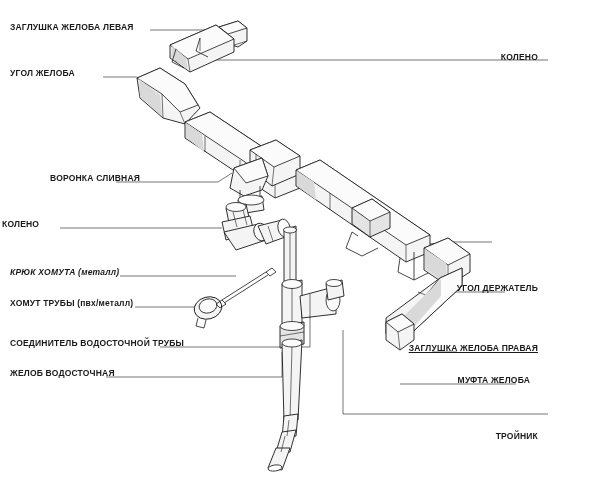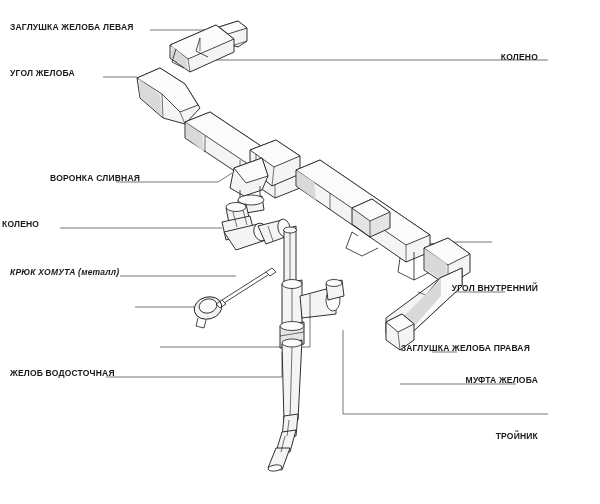--- a/index.html
+++ b/index.html
@@ -235,21 +235,23 @@
       <path class="ln" d="M222 300 L216 304 L220 308 L226 304 Z"></path>
     </g>
 
   </svg>
 
   <div class="label" style="left:10px; top:22px;">ЗАГЛУШКА ЖЕЛОБА ЛЕВАЯ</div>
   <div class="label" style="left:10px; top:68px;">УГОЛ ЖЕЛОБА</div>
   <div class="label" style="left:10px; top:173px;padding-left:40px;">ВОРОНКА СЛИВНАЯ</div>
   <div class="label" style="left:2px; top:219px;">КОЛЕНО</div>
   <div class="label" style="left:10px; top:267px;font-style:italic;">КРЮК ХОМУТА (металл)</div>
+  <div class="label" style="left:10px; top:298px;">ХОМУТ ТРУБЫ (пвх/металл)</div>
+  <div class="label" style="left:10px; top:338px;">СОЕДИНИТЕЛЬ ВОДОСТОЧНОЙ ТРУБЫ</div>
   <div class="label" style="left:10px; top:368px;">ЖЕЛОБ ВОДОСТОЧНАЯ</div>
 
   <div class="label right" style="right:10px; top:52px;">КОЛЕНО</div>
-  <div class="label right" style="right:10px; top:283px;">УГОЛ ВНУТРЕННИЙ</div>
-  <div class="label right" style="right:18px; top:343px;">ЗАГЛУШКА ЖЕЛОБА ПРАВАЯ</div>
-  <div class="label right" style="right:10px; top:375px;text-align:right;">МУФТА ЖЕЛОБА</div>
+  <div class="label right" style="right:10px; top:283px;">УГОЛ ДЕРЖАТЕЛЬ</div>
+  <div class="label right" style="right:10px; top:343px;text-decoration:underline;">ЗАГЛУШКА ЖЕЛОБА ПРАВАЯ</div>
+  <div class="label right" style="right:18px; top:375px;text-align:right;">МУФТА ЖЕЛОБА</div>
   <div class="label right" style="right:10px; top:405px;margin-top:26px;">ТРОЙНИК</div>
 
 </div>
 
 </body></html>

